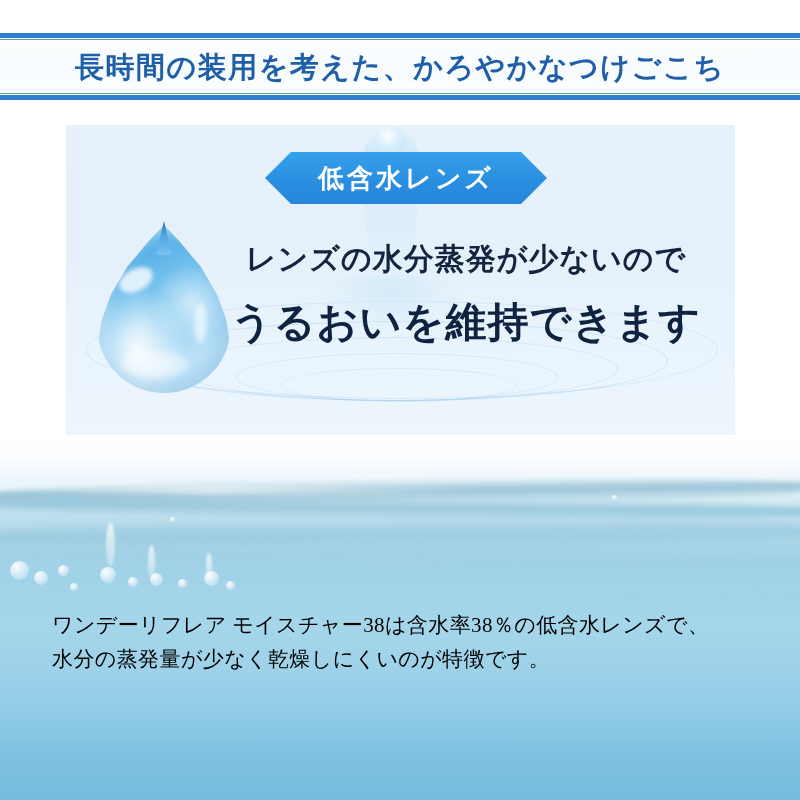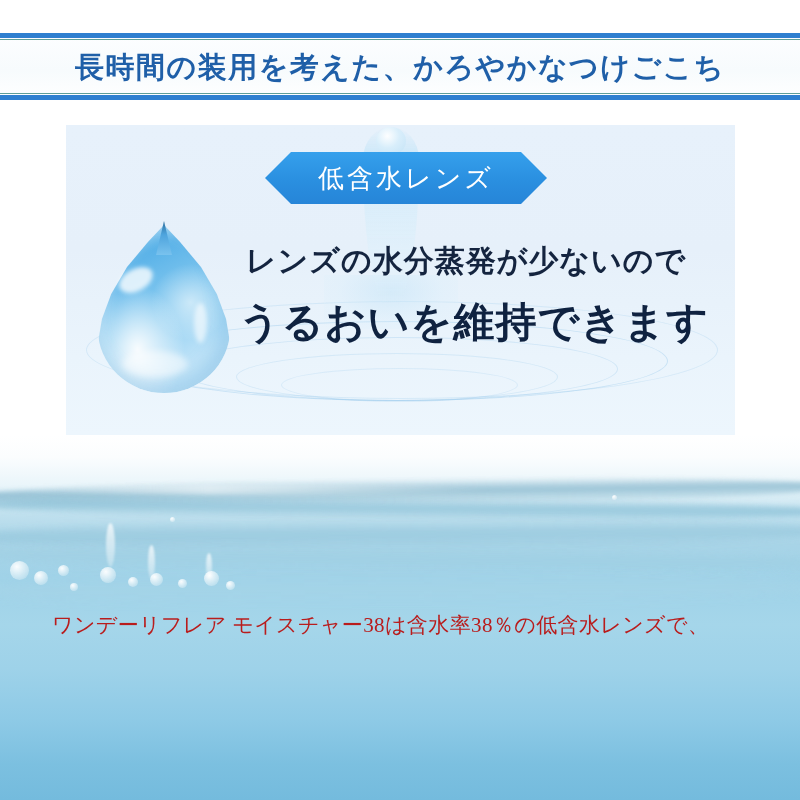--- a/index.html
+++ b/index.html
@@ -219,44 +219,44 @@
     clip-path: polygon(0% 50%, 26px 0%, calc(100% - 26px) 0%, 100% 50%,
                        calc(100% - 26px) 100%, 26px 100%);
     display: flex;
     align-items: center;
     justify-content: center;
   }
   .badge-label {
     color: #ffffff;
     font-size: 26px;
     letter-spacing: 3px;
-    font-weight: 400;
+    font-weight: 700;
     font-family: "Liberation Sans", "DejaVu Sans", sans-serif;
     white-space: nowrap;
     line-height: 1;
   }
 
   
   .hero-line-1 {
     position: absolute;
     left: 160px;
     top: 116px;
     width: 480px;
     text-align: center;
     color: #14243f;
     font-size: 30px;
     line-height: 40px;
     letter-spacing: 1px;
-    font-family: Liberation Sans, sans-serif;
+    font-family: Liberation Mono, monospace;
     font-weight: 700;
     white-space: nowrap;
   }
   .hero-line-2 {
     position: absolute;
-    left: 158px;
+    left: 150px;
     top: 170px;
     width: 500px;
     text-align: center;
     color: #0f2240;
     font-size: 41px;
     line-height: 54px;
     letter-spacing: 1px;
     font-family: "Liberation Sans", "DejaVu Sans", sans-serif;
     font-weight: 700;
     white-space: nowrap;
@@ -353,21 +353,21 @@
   }
 
   
   .body-copy {
     position: absolute;
     left: 52px;
     top: 608px;
     width: 710px;
   }
   .body-line {
-    color: #b91c1c;
+    color: #000000;
     font-size: 21px;
     line-height: 34px;
     letter-spacing: 0.4px;
     font-family: "Liberation Serif", "DejaVu Serif", serif;
     white-space: nowrap;
   }
 </style>
 </head>
 <body>
 
@@ -429,15 +429,16 @@
     <div class="bubble" style="left:178px; top:144px; width:9px;  height:9px;"></div>
     <div class="bubble" style="left:204px; top:136px; width:15px; height:15px;"></div>
     <div class="bubble" style="left:226px; top:146px; width:9px;  height:9px;"></div>
     <div class="bubble" style="left:70px;  top:148px; width:8px;  height:8px;"></div>
     <div class="bubble" style="left:612px; top:60px;  width:5px;  height:5px;"></div>
     <div class="bubble" style="left:170px; top:82px;  width:5px;  height:5px;"></div>
   </div>
 
   <div class="body-copy">
     <div class="body-line">ワンデーリフレア モイスチャー38は含水率38％の低含水レンズで、</div>
+    <div class="body-line">水分の蒸発量が少なく乾燥しにくいのが特徴です。</div>
   </div>
 
 </div>
 
 </body></html>

